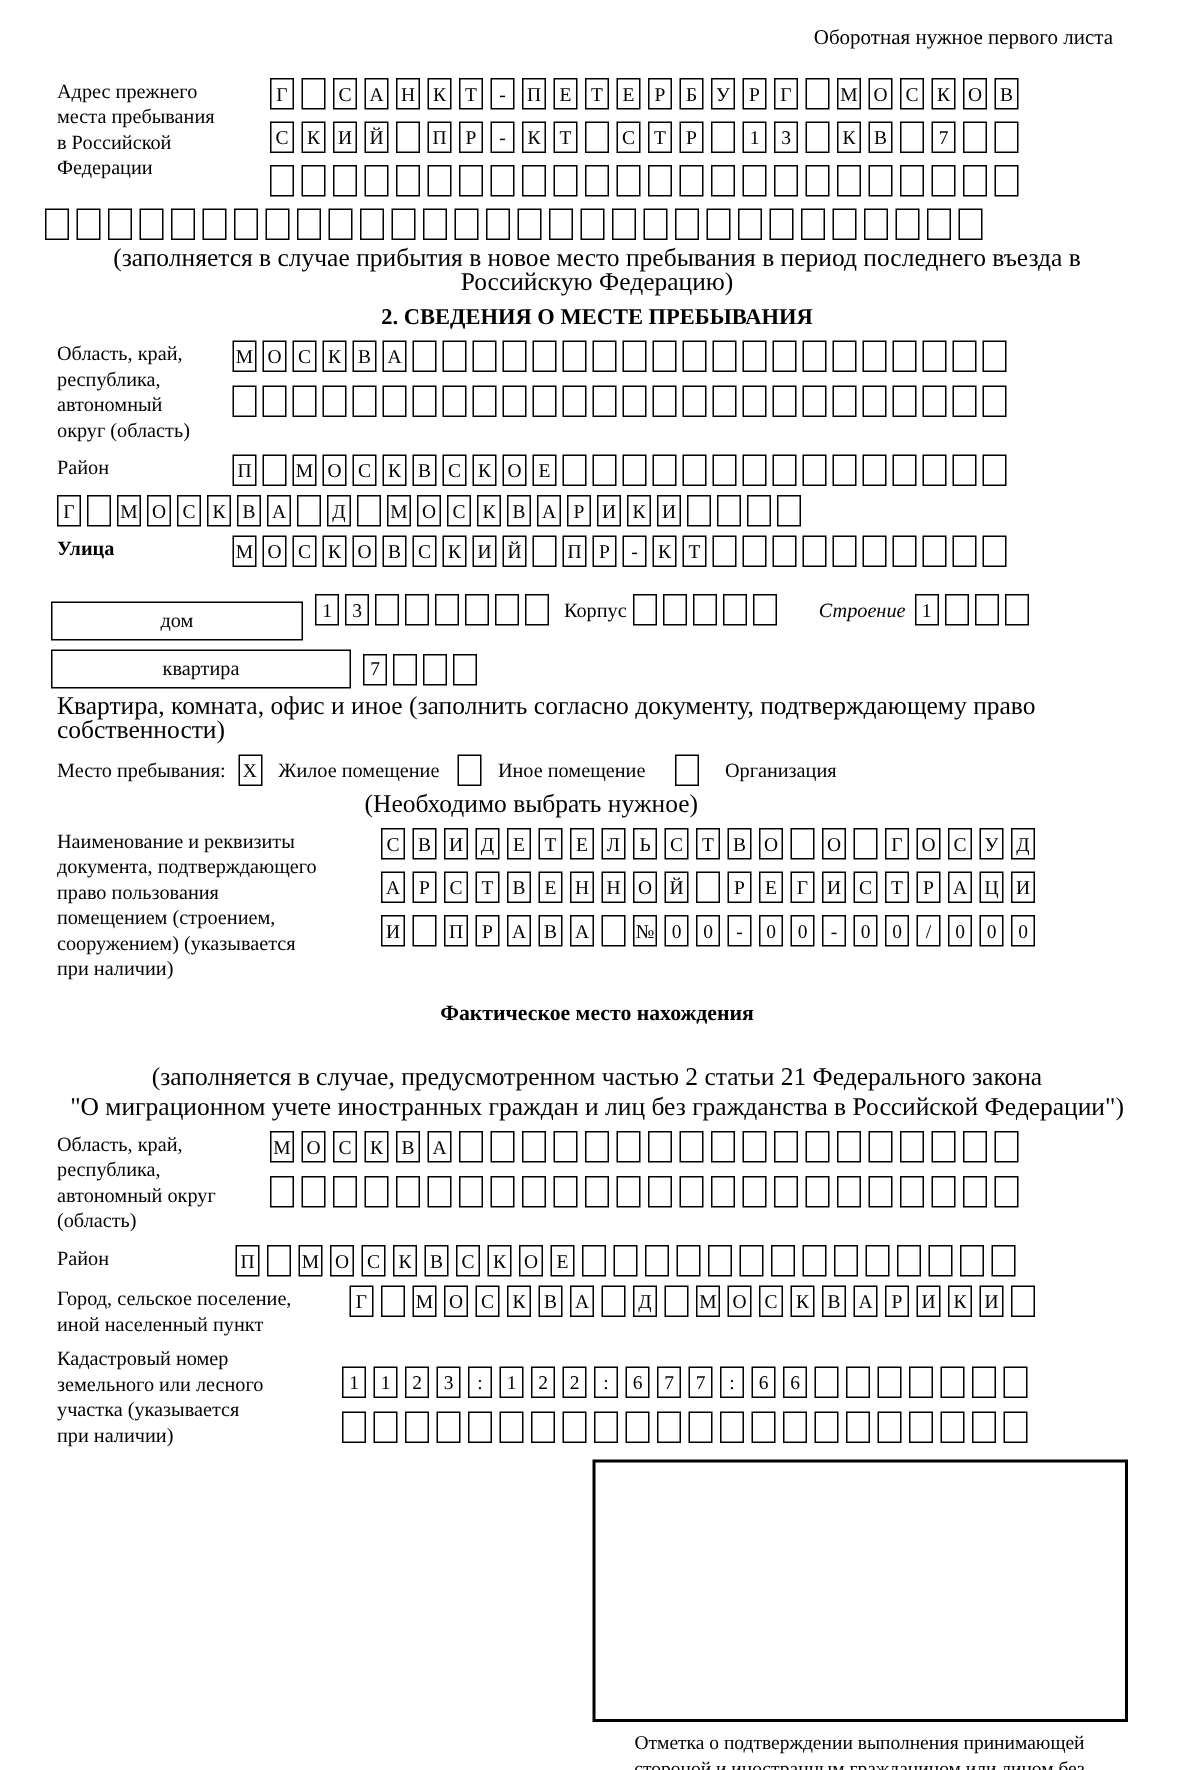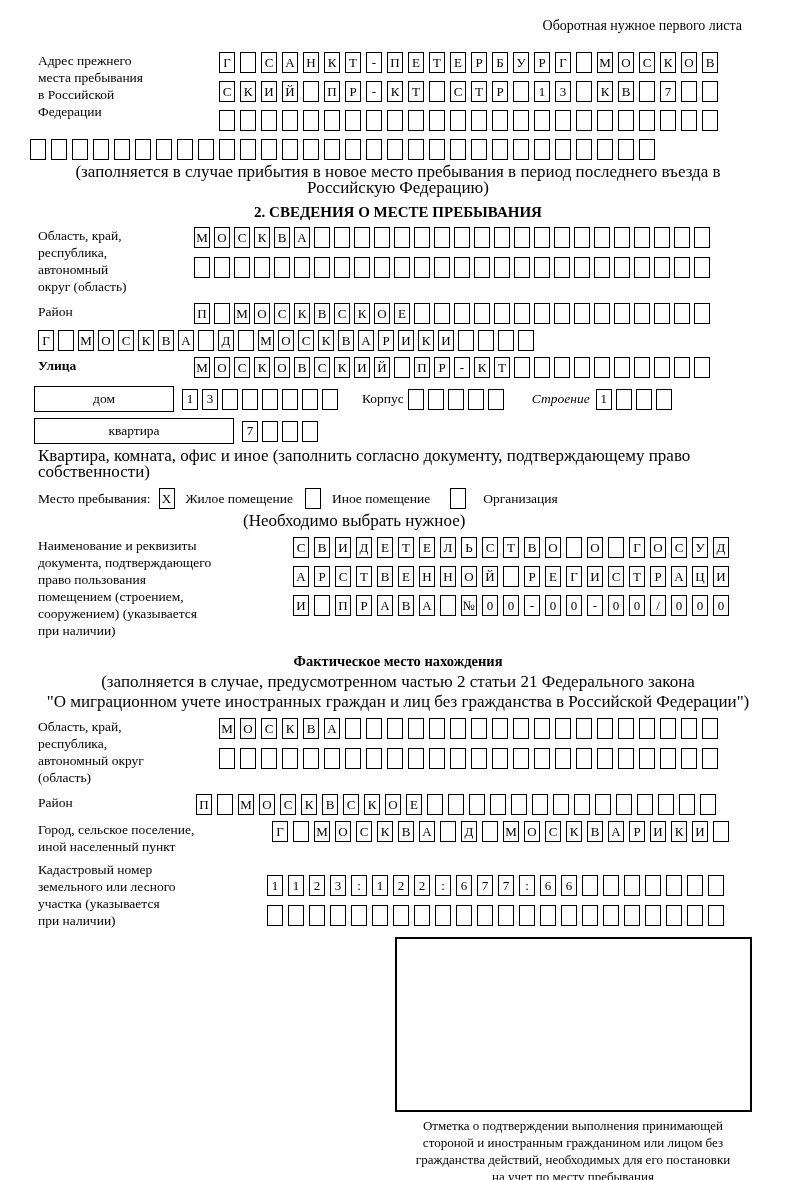--- a/index.html
+++ b/index.html
@@ -6,21 +6,21 @@
   html,body { background:#fff; }
   body {
     width:800px; height:1180px; overflow:hidden;
     font-family:"Liberation Serif","DejaVu Serif",serif;
     color:#000; position:relative;
   }
   .page { padding:18px 42px 0 38px; }
 
   .header-note { text-align:right; font-size:14px; padding-right:16px; margin-bottom:18px; }
 
-  .frow { display:flex; align-items:flex-start;gap:39px; }
+  .frow { display:flex; align-items:flex-start; }
   .flabel { white-space:pre-line; font-size:13.5px; line-height:17px; flex-shrink:0; }
   .cellcol { display:flex; flex-direction:column; gap:7px; }
   .cells { display:flex; gap:4px; }
   .cells.g5 { gap:5px; }
   .cell {
     display:inline-flex; align-items:center; justify-content:center;
     width:16px; height:21px; border:1.5px solid #000;
     font-size:13px; flex-shrink:0; background:#fff;
   }
   .note { font-size:17px; line-height:16px; }
@@ -33,21 +33,21 @@
   .inline-lbl { font-size:13.5px; line-height:26px; flex-shrink:0; }
   .house-row, .apt-row { display:flex; align-items:center; }
   .house-row .cells, .apt-row .cells { margin-top:0; }
   .stay-row { display:flex; align-items:center; font-size:13.5px; }
   .stamp-box { border:2px solid #000; width:357px; height:175px; margin-left:357px; }
   .stamp-caption {
     width:420px; margin-left:325px; margin-top:5px;
     text-align:center; font-size:13px; line-height:17px; white-space:pre-line;
   }
   .mt4{margin-top:4px;} .mt6{margin-top:6px;} .mt8{margin-top:8px;}
-  .mt10{margin-top:4px;} .mt14{margin-top:14px;}
+  .mt10{margin-top:25px;} .mt14{margin-top:14px;}
 </style>
 </head>
 <body>
 
 <div class="page">
 
   <div class="header-note">Оборотная нужное первого листа</div>
 
   <div class="frow">
     <div class="flabel" style="width:142px;">Адрес прежнего
@@ -324,32 +324,32 @@
         <span class="cell"></span>
         <span class="cell"></span>
         <span class="cell"></span>
         <span class="cell"></span>
         <span class="cell"></span>
         <span class="cell"></span>
       </div>
   </div>
 
   <div class="house-row mt8">
-    <div class="field-box" style="width:140px; margin-left:-4px;">дом</div>
+    <div class="field-box" style="width:168px; margin-left:-4px;margin-top:15px;">дом</div>
     <div class="cells" style="margin-left:8px;">
         <span class="cell">1</span>
         <span class="cell">3</span>
         <span class="cell"></span>
         <span class="cell"></span>
         <span class="cell"></span>
         <span class="cell"></span>
         <span class="cell"></span>
         <span class="cell"></span>
       </div>
-    <div class="inline-lbl" style="margin-left:24px;">Корпус</div>
+    <div class="inline-lbl" style="margin-left:10px;">Корпус</div>
     <div class="cells" style="margin-left:4px;">
         <span class="cell"></span>
         <span class="cell"></span>
         <span class="cell"></span>
         <span class="cell"></span>
         <span class="cell"></span>
       </div>
     <div class="inline-lbl" style="margin-left:28px;font-style:italic;">Строение</div>
     <div class="cells" style="margin-left:6px;">
         <span class="cell">1</span>

